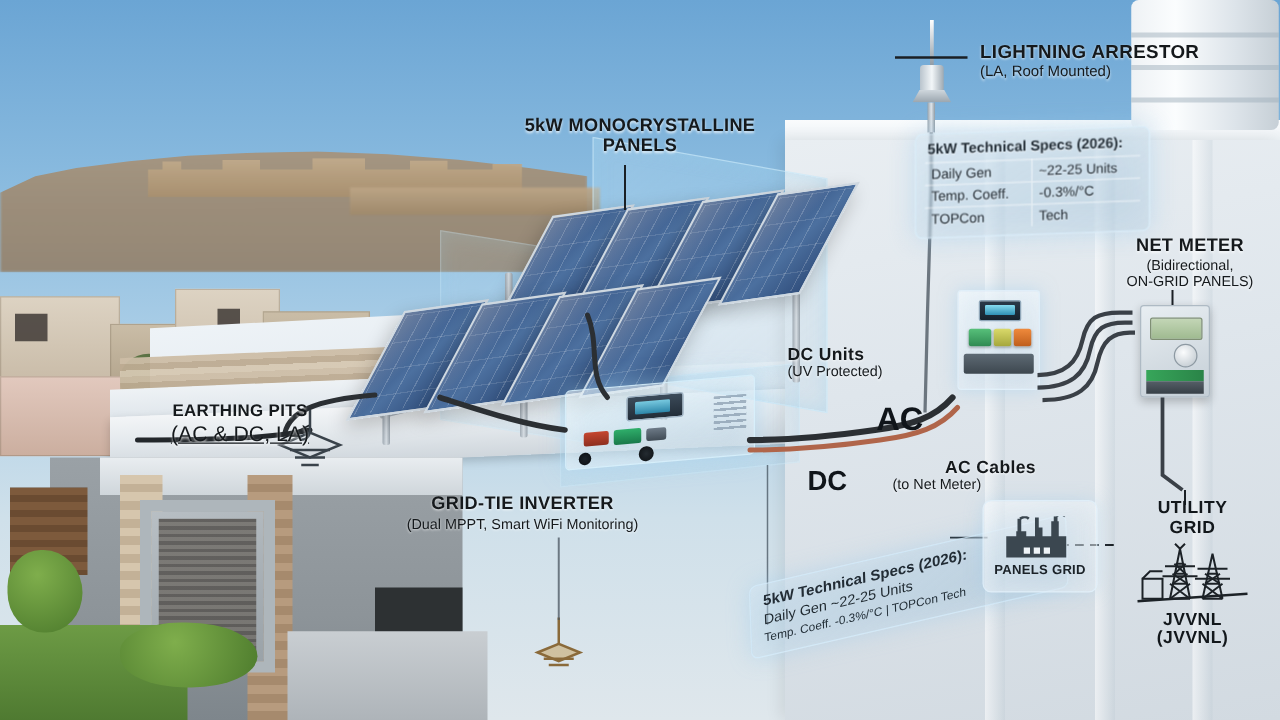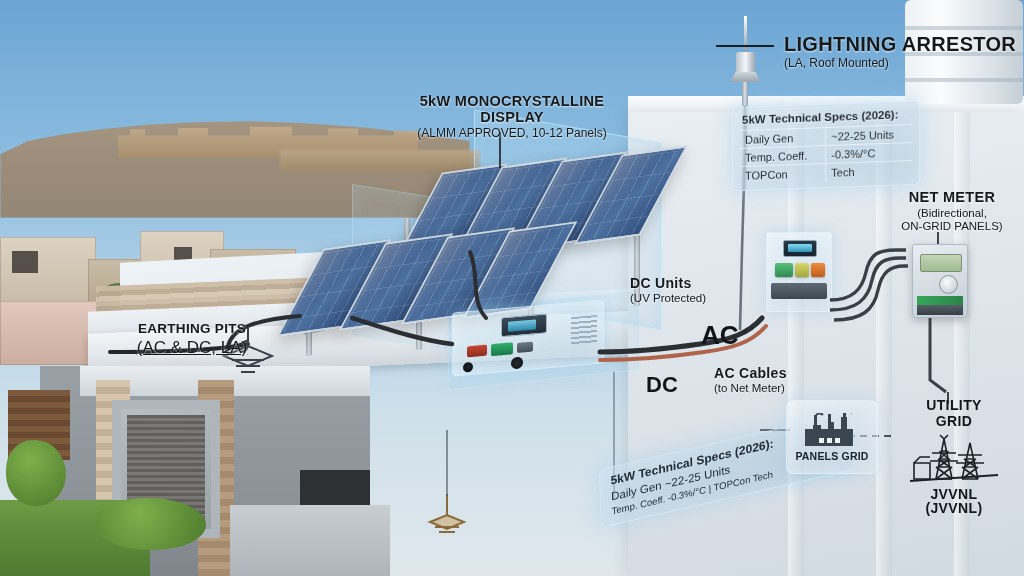--- a/index.html
+++ b/index.html
@@ -404,47 +404,50 @@
         <path d="M8 48 L8 32 L24 32 L24 48 Z"></path>
         <path d="M8 32 L14 26 L24 26"></path>
         <path d="M4 50 L92 44" stroke-width="2.2"></path>
       </g>
     </svg>
     <div class="a">JVVNL</div>
     <div class="a">(JVVNL)</div>
   </div>
 
   <div class="callout" style="left:784px;top:34px;">
-    <div class="t1" style="font-size:20px;">LIGHTNING ARRESTOR</div>
+    <div class="t1" style="font-size:15px;">LIGHTNING ARRESTOR</div>
     <div class="t2" style="font-size:12px;margin-top:1px;">(LA, Roof Mounted)</div>
   </div>
 
   <div class="callout ctr" style="left:392px;top:94px;width:240px;">
-    <div class="t1" style="font-size:14.5px;">5kW MONOCRYSTALLINE DISPLAY</div>
-    <div class="t2" style="font-size:12px;margin-top:2px;">(ALMM APPROVED, 10-12 Panels)</div>
+    <div class="t1" style="font-size:14.5px;">5kW MONOCRYSTALLINE PANELS</div>
   </div>
 
   <div class="callout ctr" style="left:882px;top:190px;width:140px;">
     <div class="t1" style="font-size:14.5px;">NET METER</div>
     <div class="t2" style="font-size:11.5px;margin-top:1px;">(Bidirectional,</div>
     <div class="t2" style="font-size:11.5px;">ON-GRID PANELS)</div>
   </div>
 
   <div class="callout" style="left:630px;top:276px;">
     <div class="t1" style="font-size:14px;">DC Units</div>
     <div class="t2" style="font-size:11.5px;margin-top:1px;">(UV Protected)</div>
   </div>
 
   <div class="callout" style="left:714px;top:366px;">
-    <div class="t1" style="font-size:14px;">AC Cables</div>
+    <div class="t1" style="font-size:14px;margin-left:42px;">AC Cables</div>
     <div class="t2" style="font-size:11.5px;margin-top:1px;">(to Net Meter)</div>
   </div>
 
   <div class="callout ctr" style="left:112px;top:322px;width:160px;">
     <div class="t1" style="font-size:13.5px;">EARTHING PITS</div>
     <div class="t2" style="font-size:17px;margin-top:1px;text-decoration:underline;">(AC &amp; DC, LA)</div>
   </div>
 
+  <div class="callout ctr" style="left:318px;top:396px;width:200px;">
+    <div class="t1" style="font-size:14.5px;">GRID-TIE INVERTER</div>
+    <div class="t2" style="font-size:11.5px;margin-top:2px;">(Dual MPPT, Smart WiFi Monitoring)</div>
+  </div>
 
   <div class="acdc" style="left:701px;top:320px;font-size:26px;">AC</div>
   <div class="acdc" style="left:646px;top:372px;font-size:22px;">DC</div>
 
 </div>
 
 </body></html>

